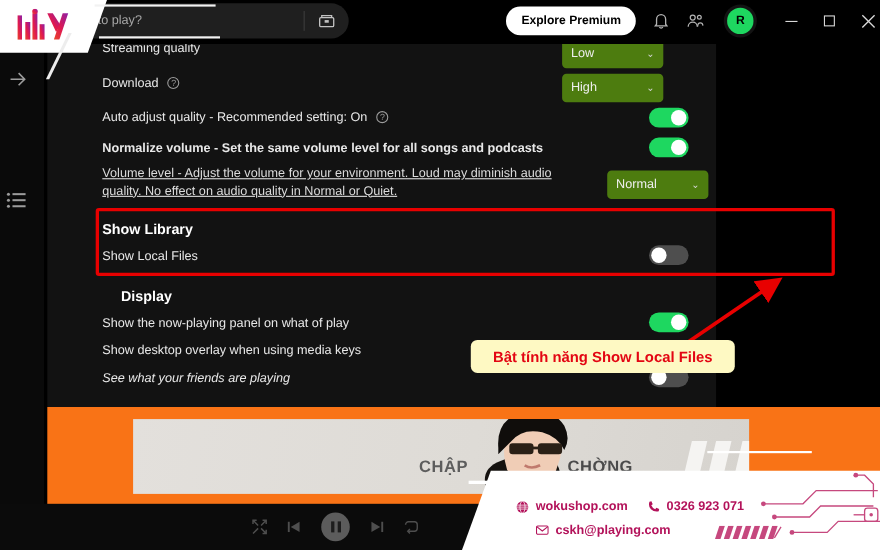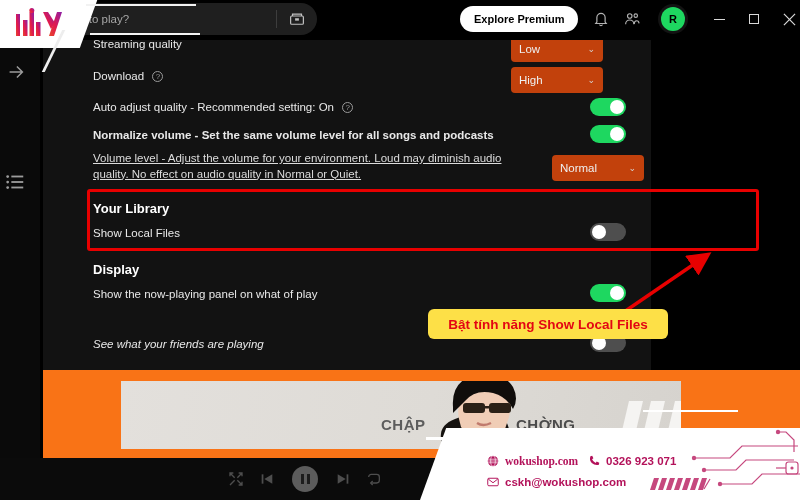--- a/index.html
+++ b/index.html
@@ -137,21 +137,21 @@
     color: #9b9b9b;
     font-size: 8px;
     line-height: 9px;
     text-align: center;
     vertical-align: 1px;
     margin-left: 5px;
   }
   .dd {
     position: absolute;
     width: 92px; height: 26px;
-    background: #c2410c;
+    background: #4d7c0f;
     border: none; border-radius: 4px;
     color: #efefef;
     font-size: 11.5px;
     font-family: "Liberation Sans", sans-serif;
     padding: 0 8px;
     display: flex; align-items: center;
     justify-content: space-between;
     cursor: pointer;
   }
   .dd .chev { color: #d4d4d4; font-size: 9px; }
@@ -178,21 +178,21 @@
     width: 672px; height: 62px;
     border: 3px solid #e80000;
     border-radius: 3px;
     pointer-events: none;
   }
 
   
   .anno {
     position: absolute; left: 428px; top: 309px;
     width: 240px; height: 30px;
-    background: #fde047;
+    background: #fef9c3;
     border-radius: 6px;
     display: flex; align-items: center; justify-content: center;
     color: #e30613;
     font-size: 13.5px; font-weight: bold;
   }
   .arrow-svg {
     position: absolute; left: 600px; top: 245px;
     width: 150px; height: 90px;
     pointer-events: none;
   }
@@ -304,21 +304,21 @@
     transform: skewX(-20deg);
     z-index: 40;
   }
   .wm-contact {
     position: absolute; z-index: 42;
     font-size: 11.5px; font-weight: bold;
     color: #b3125a;
     display: flex; align-items: center;
     white-space: nowrap;
   }
-  #wm-web   { left: 487px; top: 455px; font-family: Liberation Serif, serif; }
+  #wm-web   { left: 469px; top: 455px; }
   #wm-phone { left: 588px; top: 455px; }
   #wm-mail  { left: 487px; top: 476px; }
   .wm-contact .ci { margin-right: 6px; display: flex; }
   .wm-circuit {
     position: absolute; left: 690px; top: 428px;
     width: 112px; height: 72px;
     z-index: 42;
   }
   .wm-bslash {
     position: absolute; left: 650px; top: 478px;
@@ -386,40 +386,43 @@
 
     <div class="row row-desc" style="top:111px; width:420px; line-height:15.5px;">
       <span>Volume level - Adjust the volume for your environment. Loud may diminish audio quality. No effect on audio quality in Normal or Quiet.</span>
     </div>
     <div class="dd" style="right:7px; top:115px;">
       <span>Normal</span>
       <span class="chev">⌄</span>
     </div>
 
     <div class="sec-head" style="top:161px;">
-      <span>Your Library</span>
+      <span>Show Library</span>
     </div>
     <div class="row" style="top:187px;">
       <span>Show Local Files</span>
     </div>
     <div class="tgl off" style="right:25px; top:183px;">
       <span class="knob"></span>
     </div>
 
-    <div class="sec-head" style="top:222px;">
+    <div class="sec-head" style="top:222px;margin-left:17px;">
       <span>Display</span>
     </div>
 
     <div class="row" style="top:248px;">
       <span>Show the now-playing panel on what of play</span>
     </div>
     <div class="tgl on" style="right:25px; top:244px;">
       <span class="knob"></span>
     </div>
 
+    <div class="row" style="top:273px;">
+      <span>Show desktop overlay when using media keys</span>
+    </div>
     <div class="tgl on" style="right:25px; top:269px;">
       <span class="knob"></span>
     </div>
 
     <div class="row" style="top:298px;font-style:italic;">
       <span>See what your friends are playing</span>
     </div>
     <div class="tgl off" style="right:25px; top:294px;">
       <span class="knob"></span>
     </div>
@@ -594,21 +597,21 @@
     <span>0326 923 071</span>
   </div>
 
   <div class="wm-contact" id="wm-mail">
     <span class="ci">
       <svg viewBox="0 0 16 16" width="12" height="12" fill="none" stroke="#b3125a" stroke-width="1.3">
         <rect x="1" y="3" width="14" height="10" rx="1.5"></rect>
         <path d="M1.6 4 L8 9 L14.4 4"></path>
       </svg>
     </span>
-    <span>cskh@wokushop.com</span>
+    <span>cskh@playing.com</span>
   </div>
 
   <svg class="wm-bslash" viewBox="0 0 62 12">
     <g fill="#c6487e">
       <path d="M4 0 L9 0 L5 12 L0 12 Z"></path>
         <path d="M12 0 L17 0 L13 12 L8 12 Z"></path>
       <path d="M20 0 L25 0 L21 12 L16 12 Z"></path>
         <path d="M28 0 L33 0 L29 12 L24 12 Z"></path>
       <path d="M36 0 L41 0 L37 12 L32 12 Z"></path>
         <path d="M44 0 L49 0 L45 12 L40 12 Z"></path>

